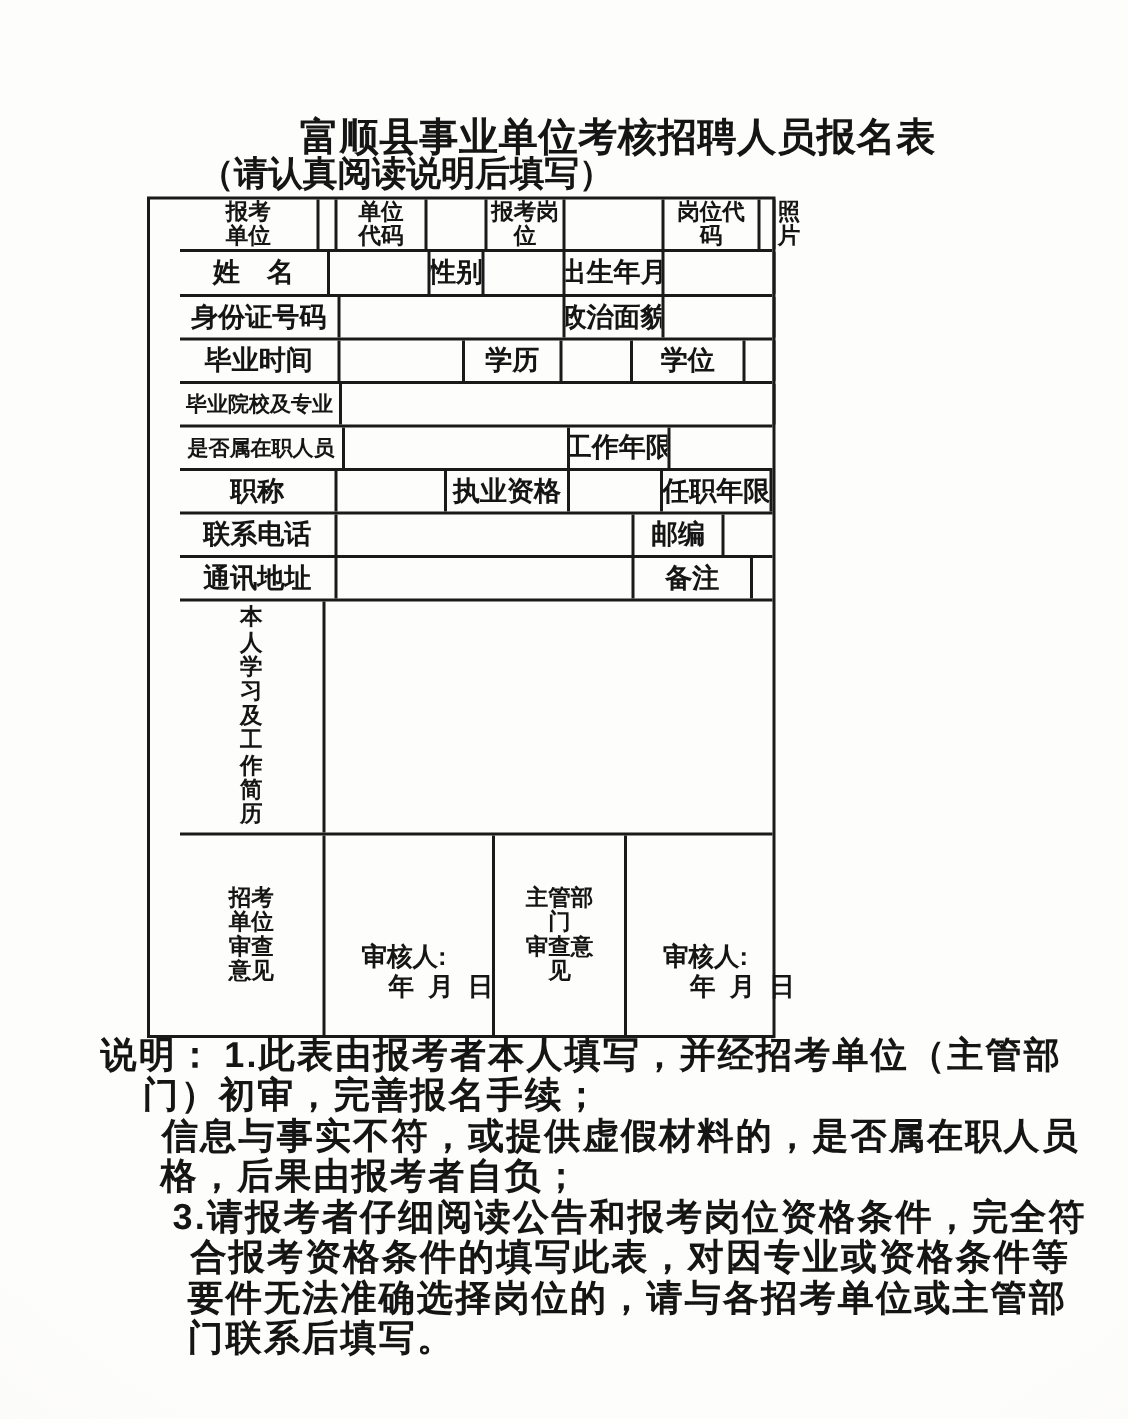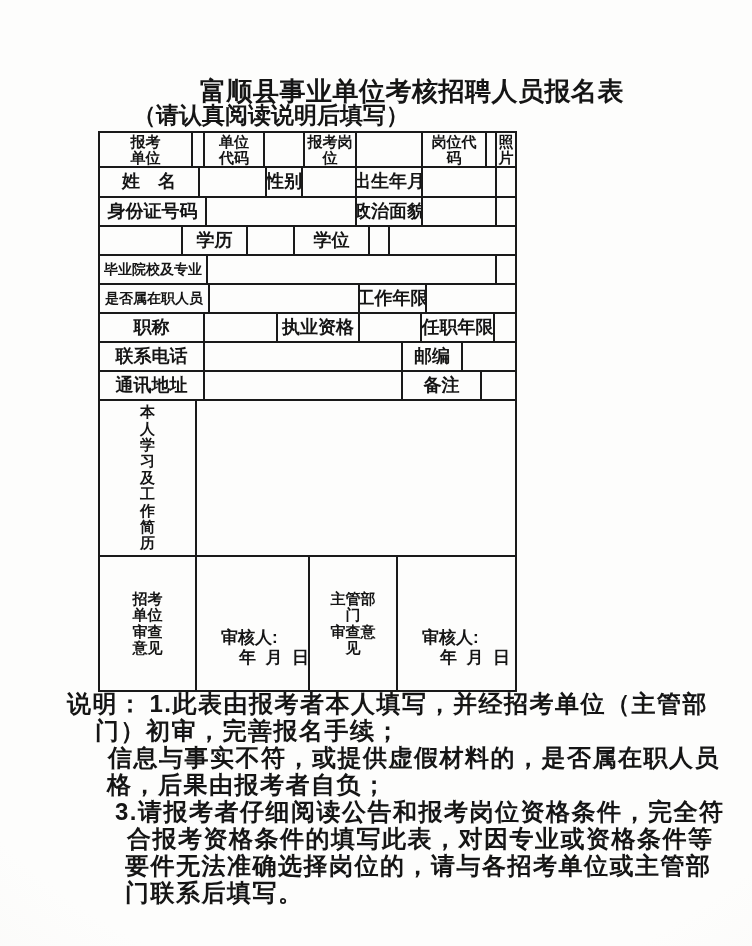--- a/index.html
+++ b/index.html
@@ -20,20 +20,21 @@
     font-size:26px;font-weight:700;letter-spacing:0.5px;white-space:nowrap;
   }
   .doc-subtitle{
     position:absolute;left:133px;top:100px;
     font-size:23px;font-weight:700;white-space:nowrap;
   }
   .form-table{
     position:absolute;left:98px;top:131px;
     width:419px;box-sizing:border-box;
     border:2px solid #1a1a1a;
+    padding-left:20px;
   }
   .tr{display:flex;box-sizing:border-box;border-bottom:2px solid #1a1a1a;}
   .tr.last{border-bottom:none;}
   .td{
     flex:0 0 auto;box-sizing:border-box;
     border-right:2px solid #1a1a1a;
     display:flex;align-items:center;justify-content:center;
     text-align:center;
     font-weight:700;font-size:18px;line-height:1.1;
     white-space:pre;overflow:hidden;
@@ -101,20 +102,21 @@
 
     <div class="tr" style="height:29px">
       <div class="td" style="width:107px">身份证号码</div>
       <div class="td" style="width:150px"></div>
       <div class="td" style="width:66px">政治面貌</div>
       <div class="td" style="width:74px"></div>
       <div class="td end" style="width:18px"></div>
     </div>
 
     <div class="tr" style="height:29px">
+      <div class="td" style="width:107px">毕业时间</div>
       <div class="td" style="width:83px"></div>
       <div class="td" style="width:65px">学历</div>
       <div class="td" style="width:47px"></div>
       <div class="td" style="width:75px">学位</div>
       <div class="td" style="width:20px"></div>
       <div class="td end" style="width:18px"></div>
     </div>
 
     <div class="tr" style="height:29px">
       <div class="td tight" style="width:108px">毕业院校及专业</div>

